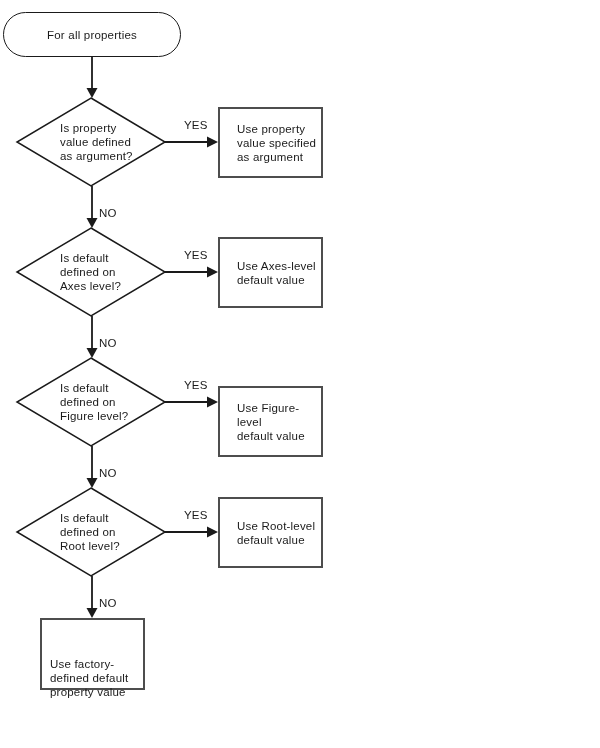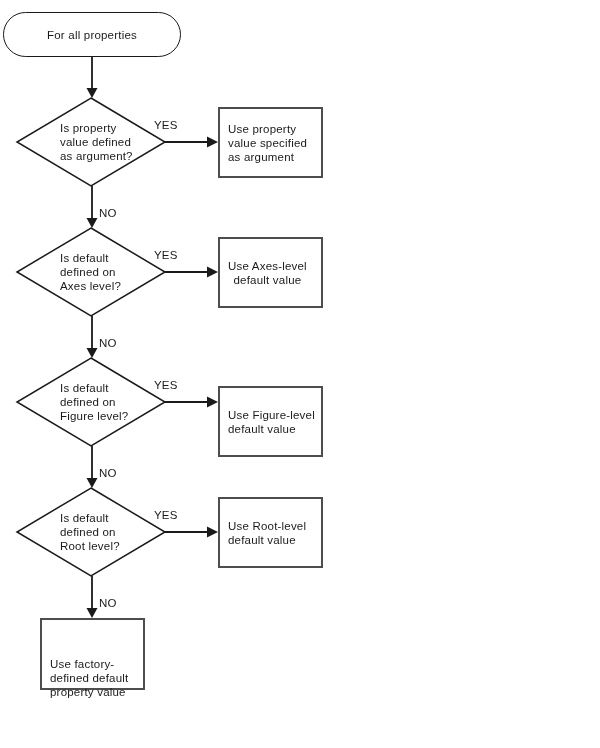--- a/index.html
+++ b/index.html
@@ -50,21 +50,21 @@
     width: 105px;
     height: 71px;
     border: 2px solid #4d4d4d;
     box-sizing: border-box;
     display: flex;
     align-items: center;
     background: #ffffff;
   }
   .result-box .txt {
     position: static;
-    padding-left: 8px;
+    padding-left: 17px;
   }
   .final-box {
     position: absolute;
     left: 40px;
     top: 618px;
     width: 105px;
     height: 72px;
     border: 2px solid #4d4d4d;
     box-sizing: border-box;
     display: flex;
@@ -73,21 +73,21 @@
   }
   .final-box .txt {
     position: static;
     padding-left: 8px;
     margin-top: 48px;
   }
   .question {
     left: 60px;
     width: 90px;
   }
-  .yes-label { left: 154px; width: 34px; }
+  .yes-label { left: 184px; width: 34px; }
   .no-label  { left: 99px;  width: 30px; margin-top: 16px; }
 </style>
 </head>
 <body>
 
 <div id="canvas">
 
   <svg id="connector-layer" viewBox="0 0 600 748" xmlns="http://www.w3.org/2000/svg">
 
     <polygon points="91,98 165,142 91,186 17,142" fill="#ffffff" stroke="#1a1a1a" stroke-width="1.5"></polygon>
@@ -136,21 +136,21 @@
     <span class="txt">Use property
 value specified
 as argument</span>
   </div>
 
   <div class="txt question" style="top:251px;">Is default
 defined on
 Axes level?</div>
   <div class="txt yes-label" style="top:248px;">YES</div>
   <div class="txt no-label" style="top:320px;">NO</div>
-  <div class="result-box" style="top:237px;text-align:center;">
+  <div class="result-box" style="top:237px;">
     <span class="txt">Use Axes-level
 default value</span>
   </div>
 
   <div class="txt question" style="top:381px;">Is default
 defined on
 Figure level?</div>
   <div class="txt yes-label" style="top:378px;">YES</div>
   <div class="txt no-label" style="top:450px;">NO</div>
   <div class="result-box" style="top:372px;margin-top:14px;">

